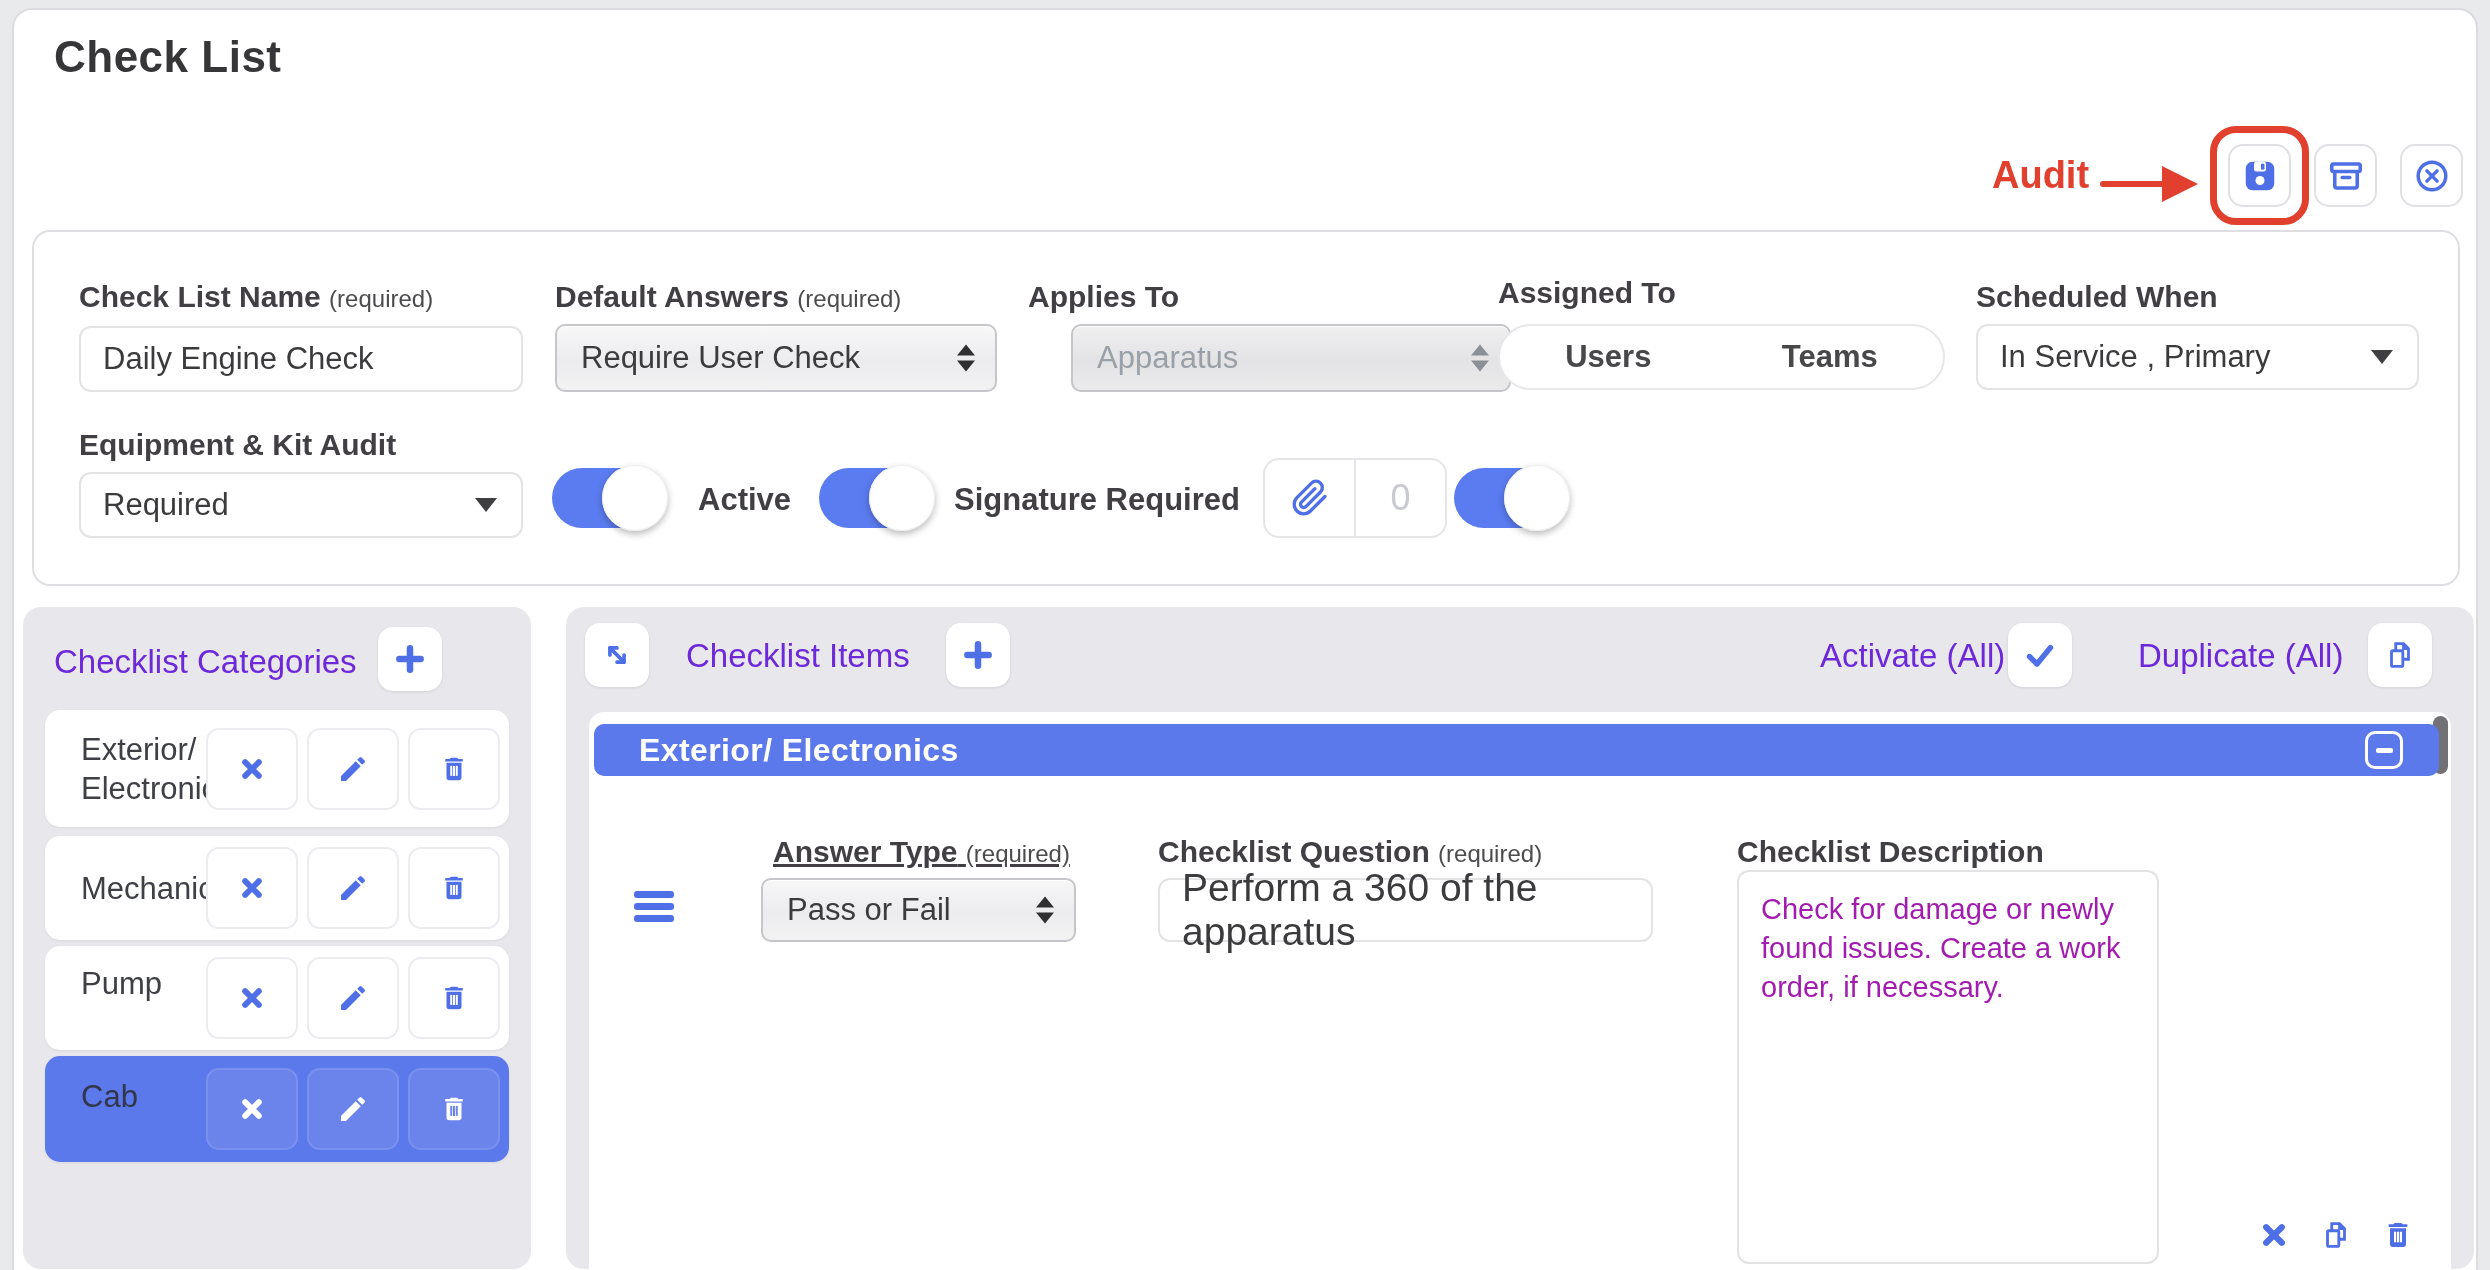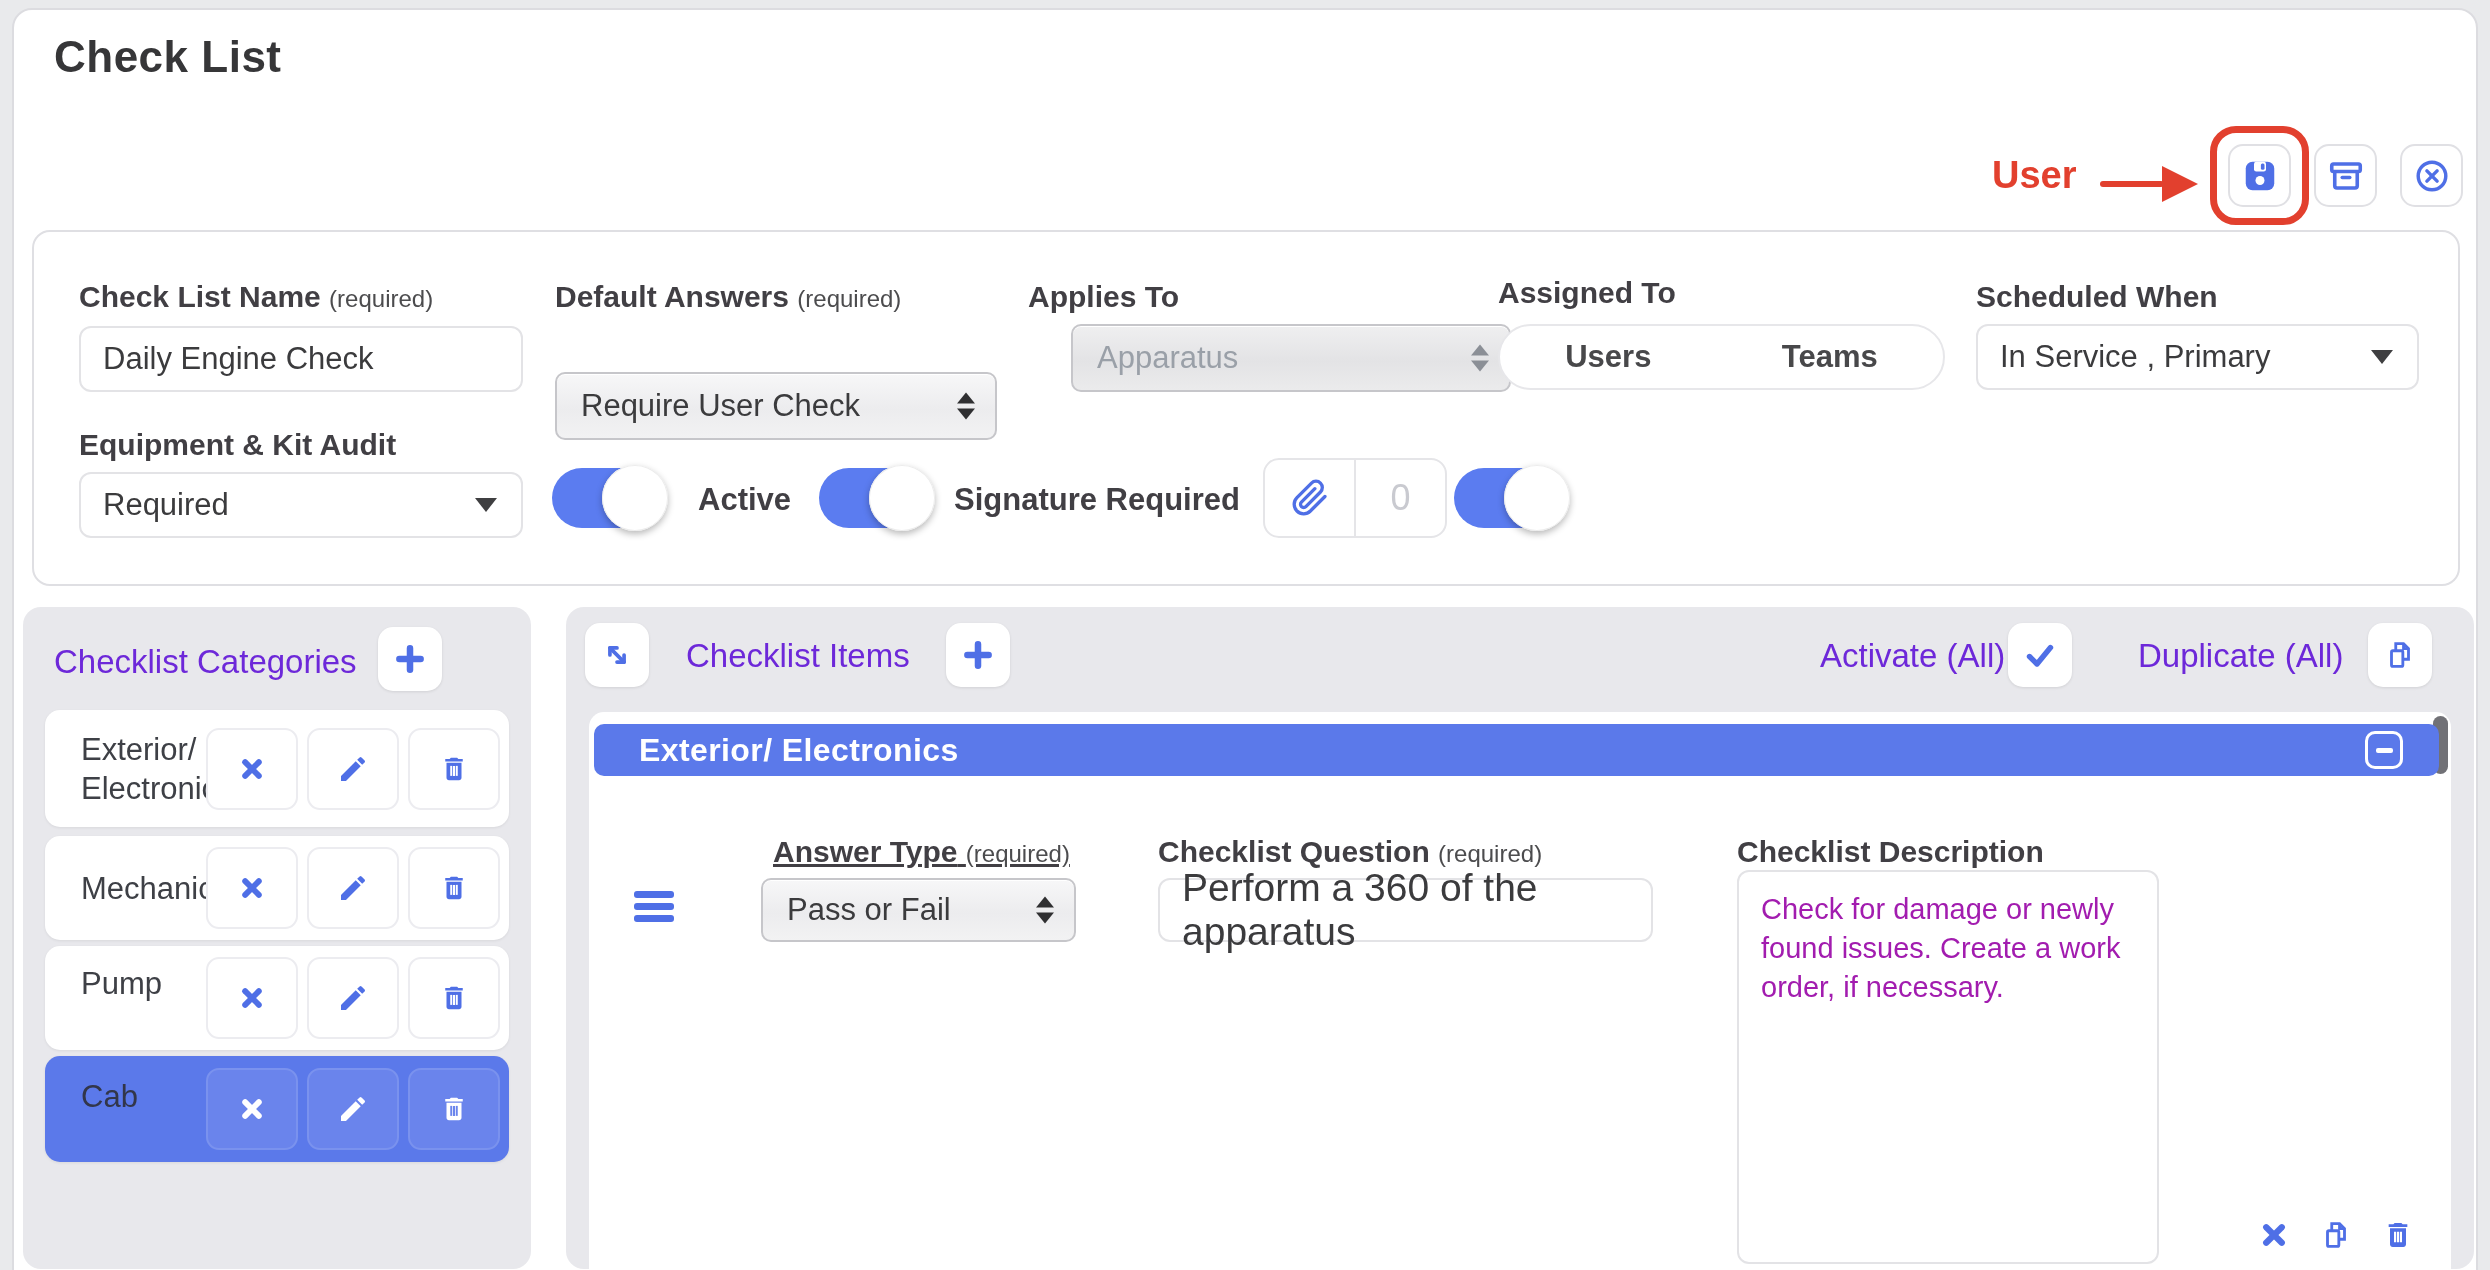--- a/index.html
+++ b/index.html
@@ -88,21 +88,21 @@
 
   svg { display:block; }
 </style>
 </head>
 <body>
 
 <div class="page-card">
 
   <div class="page-title">Check List</div>
 
-  <div class="save-note">User</div>
+  <div class="save-note">Audit</div>
   <div class="save-arrow-line"></div>
   <div class="save-arrow-head"></div>
   <div class="save-ring"></div>
 
   <div class="tool-btn" style="left:2214px;">
     <span>
       <svg width="36" height="36" viewBox="0 0 24 24">
         <rect x="2.5" y="2.5" width="19" height="19" rx="4.5" fill="#4f6fe6"></rect>
         <rect x="8" y="2.5" width="8" height="6.5" rx="1.5" fill="#fff"></rect>
         <rect x="12.6" y="3.6" width="2.4" height="4.2" rx="1" fill="#4f6fe6"></rect>
@@ -134,21 +134,21 @@
     <div class="f-label" style="left:45px; top:48px;">
       <span>Check List Name</span>
       <span class="f-req">(required)</span>
     </div>
     <div class="t-input" style="left:45px; top:94px; width:444px;">Daily Engine Check</div>
 
     <div class="f-label" style="left:521px; top:48px;">
       <span>Default Answers</span>
       <span class="f-req">(required)</span>
     </div>
-    <div class="n-select" style="left:521px; top:92px; width:442px;margin-top:48px;">
+    <div class="n-select" style="left:521px; top:92px; width:442px;">
       <span>Require User Check</span>
       <span class="spinner">
           <span class="spin-up"></span>
           <span class="spin-dn"></span>
         </span>
     </div>
 
     <div class="f-label" style="left:994px; top:48px;">Applies To</div>
     <div class="n-select disabled" style="left:994px; top:92px; width:440px;margin-left:43px;">
       <span>Apparatus</span>

